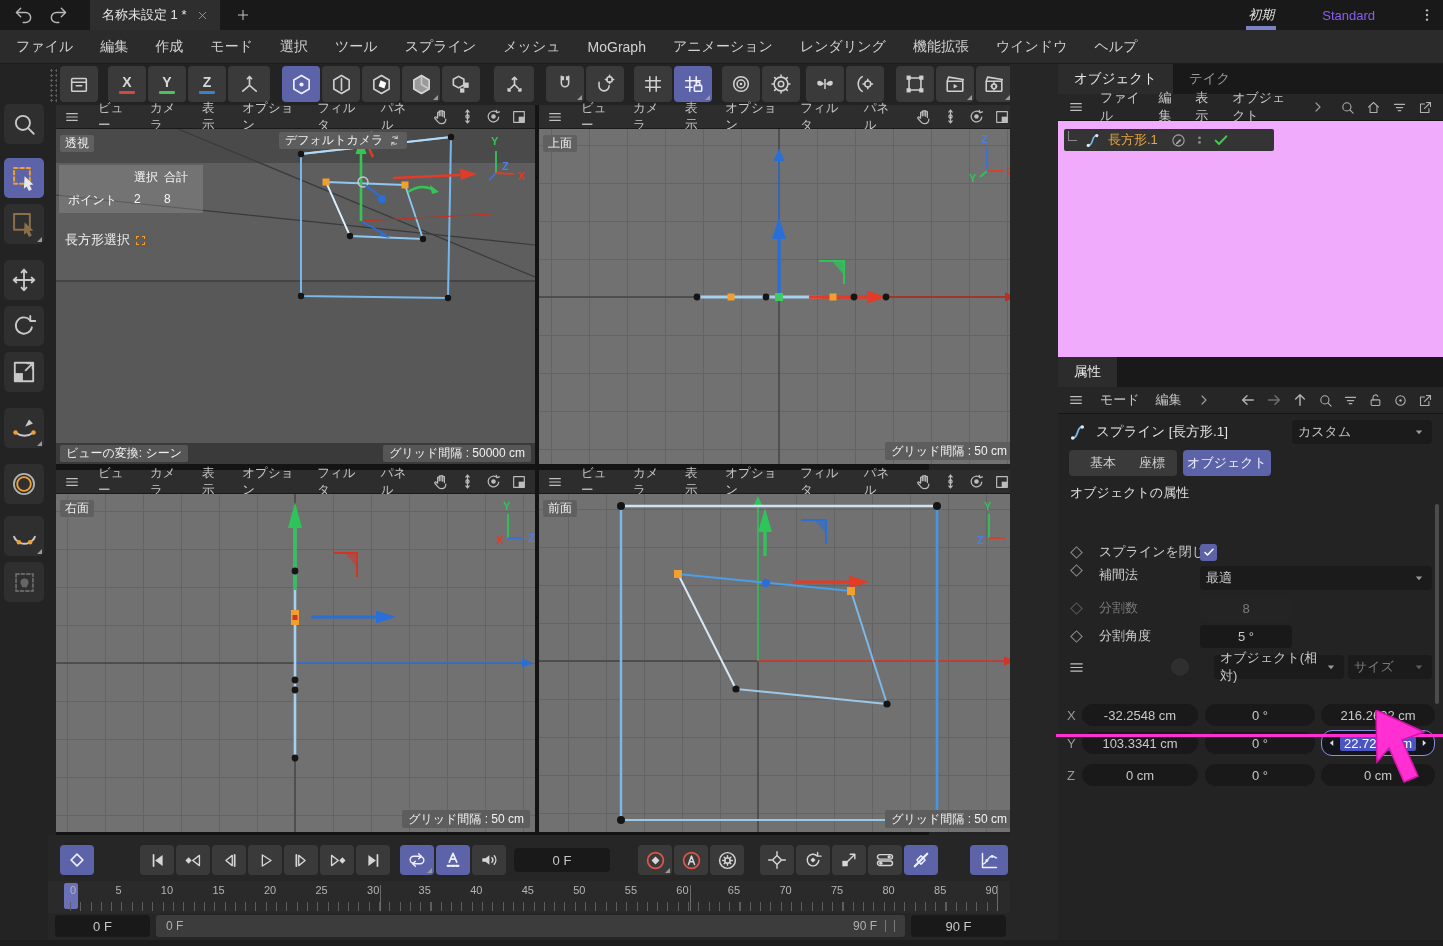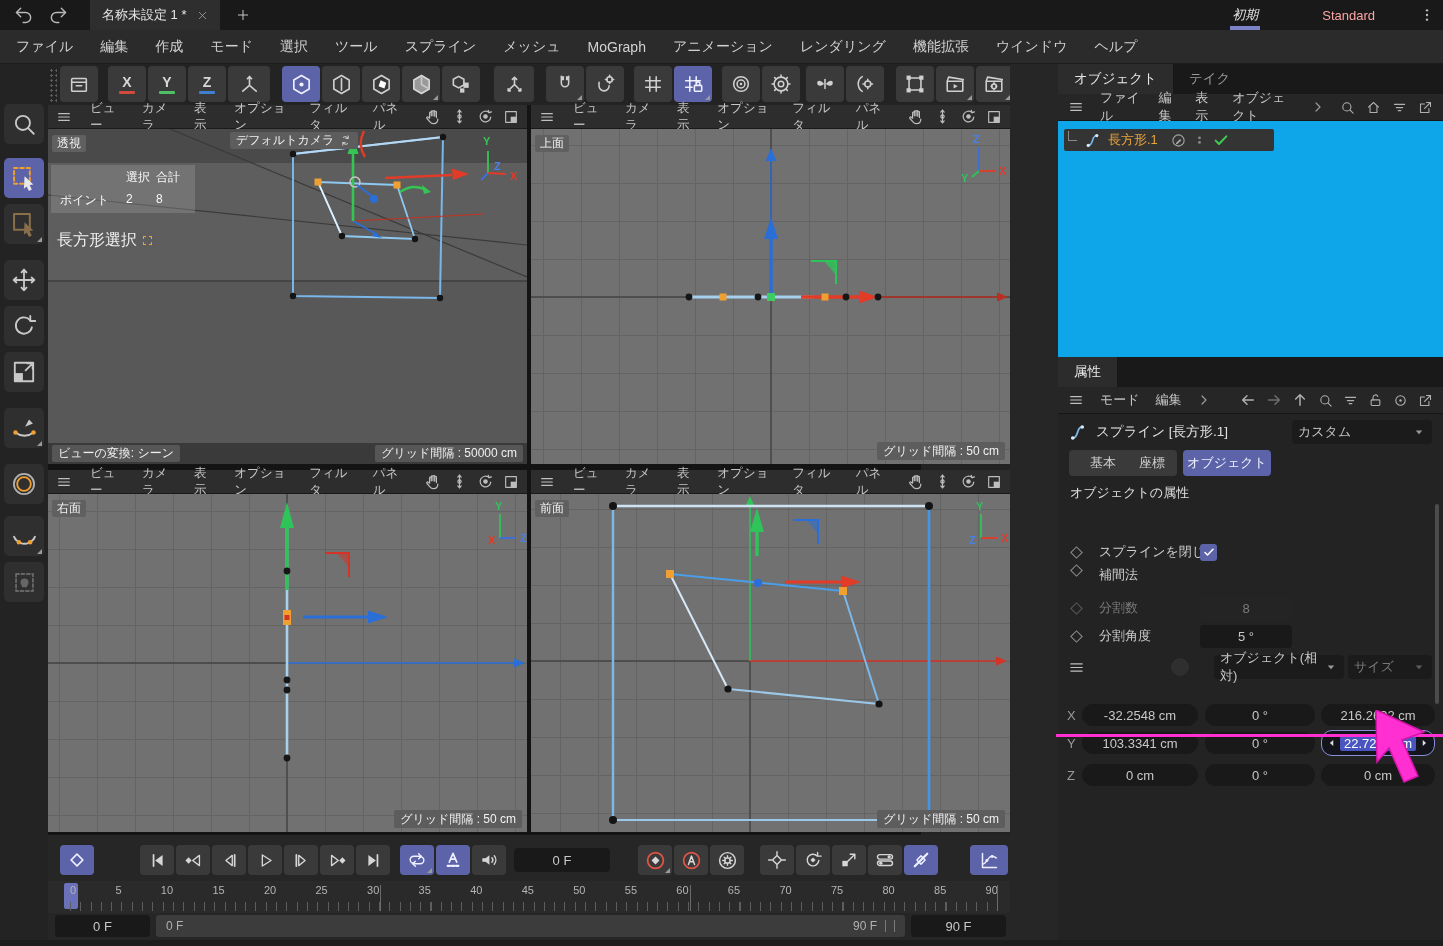--- a/index.html
+++ b/index.html
@@ -21,23 +21,23 @@
   .ltile{position:absolute;left:4px;width:40px;height:40px;background:#2f2f2f;border-radius:5px;display:flex;align-items:center;justify-content:center;color:#c8c8c8;}
   .dots{background-image:radial-gradient(circle,#5a5a5a 1.1px,transparent 1.3px);background-size:5px 5px;}
   
   .vp-head{position:absolute;height:24px;background:#2d2d2d;display:flex;align-items:center;gap:18px;padding:0 8px;border-bottom:1px solid #1a1a1a;}
   .vp-head .mi{font-size:12.5px;color:#c6c6c6;}
   .vp-icons{margin-left:auto;display:flex;gap:9px;align-items:center;color:#bdbdbd;}
   .vp-content{position:absolute;overflow:hidden;}
   .ortho{background-color:#717171;background-image:linear-gradient(#646464 1px,transparent 1px),linear-gradient(90deg,#646464 1px,transparent 1px);background-size:38px 38px;}
   .vplabel{position:absolute;background:#606060;color:#f2f2f2;font-size:12px;padding:0 5px;border-radius:2px;line-height:17px;}
   .gridchip{position:absolute;background:#5d5d5d;color:#f2f2f2;font-size:12px;padding:0 6px;border-radius:2px;line-height:18px;white-space:nowrap;}
-  .camchip{position:absolute;background:#5d5d5d;color:#f2f2f2;font-size:12px;padding:0 6px;border-radius:2px;line-height:17px;display:flex;align-items:center;gap:5px;}
+  .camchip{position:absolute;background:#5d5d5d;color:#f2f2f2;font-size:12px;padding:0 6px;border-radius:2px;line-height:17px;display:flex;align-items:center;gap:5px;margin-left:41px;}
   .hud{position:absolute;background:rgba(150,150,150,.38);color:#fafafa;font-size:12px;padding:4px 9px;display:grid;grid-template-columns:66px 30px 30px;row-gap:6px;}
-  .tagchip{position:absolute;background:#5d5d5d;color:#f0f0f0;font-size:16px;padding:0 6px;border-radius:2px;line-height:18px;display:flex;align-items:center;gap:6px;}
+  .tagchip{position:absolute;background:#5d5d5d;color:#f0f0f0;font-size:13px;padding:0 6px;border-radius:2px;line-height:18px;display:flex;align-items:center;gap:6px;}
   .tagbox{width:9px;height:9px;border:1px dashed #f0a030;display:inline-block;}
   .statusbar{position:absolute;background:#3a3a3a;display:flex;align-items:center;justify-content:space-between;padding:0 4px;}
   .statchip{background:#565656;color:#f0f0f0;font-size:12px;padding:0 6px;border-radius:2px;line-height:17px;white-space:nowrap;}
   
   .ptab{height:30px;display:flex;align-items:center;padding:0 16px;font-size:13.5px;color:#9a9a9a;}
   .ptab.active{background:#2c2c2c;color:#e8e8e8;}
   .pmenu{position:absolute;background:#262626;display:flex;align-items:center;gap:16px;padding:0 10px;border-bottom:1px solid #161616;}
   .pmenu .mi{font-size:13px;color:#c6c6c6;}
   .field{background:#191919;border-radius:4px;color:#c8c8c8;font-size:13px;display:flex;align-items:center;}
   .drop{background:#1b1b1b;border-radius:4px;color:#c8c8c8;font-size:13px;display:flex;align-items:center;padding:0 6px;}
@@ -81,21 +81,21 @@
     <span class="ic" style="width:14px;height:14px;margin-left:16px;color:#c8c8c8">
         <svg viewBox="0 0 24 24" fill="none" stroke="currentColor" stroke-width="1.7" stroke-linecap="round" stroke-linejoin="round">
           <path d="M12 4v16M4 12h16"></path>
         </svg>
       </span>
     <div style="margin-left:auto;display:flex;align-items:center;margin-right:8px">
       <div class="layout-tab" style="font-style:italic;color:#e2e2e2">
         <span>初期</span>
         <span class="abs" style="left:6px;right:6px;bottom:0;height:4px;background:#7c82c8"></span>
       </div>
-      <div class="layout-tab" style="margin-left:48px;color:#fca5a5">
+      <div class="layout-tab" style="margin-left:32px;color:#8b5cf6">
         <span>Standard</span>
       </div>
       <span class="ic" style="width:16px;height:16px;margin-left:36px;color:#b8b8b8">
           <svg viewBox="0 0 24 24" fill="none" stroke="currentColor" stroke-width="1.7" stroke-linecap="round" stroke-linejoin="round">
             <circle cx="12" cy="5" r="1.8" fill="currentColor" stroke="none"></circle>
             <circle cx="12" cy="12" r="1.8" fill="currentColor" stroke="none"></circle>
             <circle cx="12" cy="19" r="1.8" fill="currentColor" stroke="none"></circle>
           </svg>
         </span>
     </div>
@@ -394,21 +394,21 @@
     <div class="ltile" style="top:498px;color:#666">
         <span class="ic" style="width:27px;height:27px">
           <svg viewBox="0 0 24 24" fill="none" stroke="currentColor" stroke-width="1.7" stroke-linecap="round" stroke-linejoin="round">
             <rect x="4.5" y="4.5" width="15" height="15" stroke-dasharray="2.6 2.2"></rect>
             <path d="M12 8.5a3.6 3.6 0 0 1 3.6 3.6c0 2-1.5 2.6-1.5 4.1h-4.2c0-1.5-1.5-2.1-1.5-4.1A3.6 3.6 0 0 1 12 8.5z" fill="currentColor" stroke="none"></path>
           </svg>
         </span>
       </div>
   </div>
 
-  <div class="abs" style="left:48px;top:105px;width:873px;height:730px;background:#141414">
+  <div class="abs" style="left:56px;top:105px;width:873px;height:730px;background:#141414">
 
     <div class="vp-head" style="left:0;top:0;width:479px">
       <span class="ic" style="width:16px;height:16px;color:#c0c0c0">
           <svg viewBox="0 0 24 24" fill="none" stroke="currentColor" stroke-width="1.7" stroke-linecap="round" stroke-linejoin="round">
             <path d="M4 7h16M4 12h16M4 17h16"></path>
           </svg>
         </span>
       <span style="display:flex;gap:18px">
           <span class="mi">ビュー</span>
           <span class="mi">カメラ</span>
@@ -1021,21 +1021,21 @@
             </svg>
           </span>
         <span class="ic" style="width:15px;height:15px">
             <svg viewBox="0 0 24 24" fill="none" stroke="currentColor" stroke-width="1.7" stroke-linecap="round" stroke-linejoin="round">
               <path d="M13.5 4H20v6.5M20 4 10.5 13.5"></path>
               <path d="M17.5 13.5V20H4V6.5h6.5"></path>
             </svg>
           </span>
       </span>
     </div>
-    <div class="abs" style="left:0;top:57px;width:385px;height:236px;background:#0ea5e9">
+    <div class="abs" style="left:0;top:57px;width:385px;height:236px;background:#f0abfc">
       <div class="abs" style="left:6px;top:8px;width:210px;height:22px;background:#343434;border-radius:2px;display:flex;align-items:center;gap:7px;padding:0 4px">
         <span style="width:9px;height:10px;border-left:1.4px solid #8a8a8a;border-bottom:1.4px solid #8a8a8a;margin-bottom:8px"></span>
         <span class="ic" style="width:17px;height:17px">
             <svg viewBox="0 0 24 24" fill="none" stroke="currentColor" stroke-width="1.7" stroke-linecap="round" stroke-linejoin="round">
               <path d="M6 19c8 0 4-14 12-14" stroke="#7ab8e8" stroke-width="2.3"></path>
               <circle cx="6" cy="19" r="2.3" fill="#dceaf8" stroke="none"></circle>
               <circle cx="18" cy="5" r="2.3" fill="#dceaf8" stroke="none"></circle>
             </svg>
           </span>
         <span style="color:#e8a33d;font-size:13px">長方形.1</span>
@@ -1162,20 +1162,28 @@
         <span class="ic" style="width:12px;height:12px;color:#fff">
             <svg viewBox="0 0 24 24" fill="none" stroke="currentColor" stroke-width="1.7" stroke-linecap="round" stroke-linejoin="round">
               <path d="M4 13l5 5L20 6.5" stroke-width="3"></path>
             </svg>
           </span>
       </span>
     </div>
     <div class="abs" style="left:0;top:502px;width:385px;height:28px;display:flex;align-items:flex-start">
       <span class="diam" style="margin-left:14px"></span>
       <span class="rowlabel" style="margin-left:18px">補間法</span>
+      <div class="drop" style="position:absolute;left:142px;width:232px;height:24px">
+        <span>最適</span>
+        <span class="ic chev" style="width:14px;height:14px">
+            <svg viewBox="0 0 24 24" fill="none" stroke="currentColor" stroke-width="1.7" stroke-linecap="round" stroke-linejoin="round">
+              <path d="M6.5 9.5h11L12 16z" fill="currentColor" stroke="none"></path>
+            </svg>
+          </span>
+      </div>
     </div>
     <div class="abs" style="left:0;top:530px;width:385px;height:28px;display:flex;align-items:center;color:#7a7a7a">
       <span class="diam" style="margin-left:14px;border-color:#5a5a5a"></span>
       <span class="rowlabel" style="margin-left:18px;color:#7a7a7a">分割数</span>
       <div class="field" style="position:absolute;left:142px;width:92px;height:23px;justify-content:center;background:#242424;color:#7a7a7a">
         <span>8</span>
       </div>
     </div>
     <div class="abs" style="left:0;top:558px;width:385px;height:28px;display:flex;align-items:center">
       <span class="diam" style="margin-left:14px"></span>

